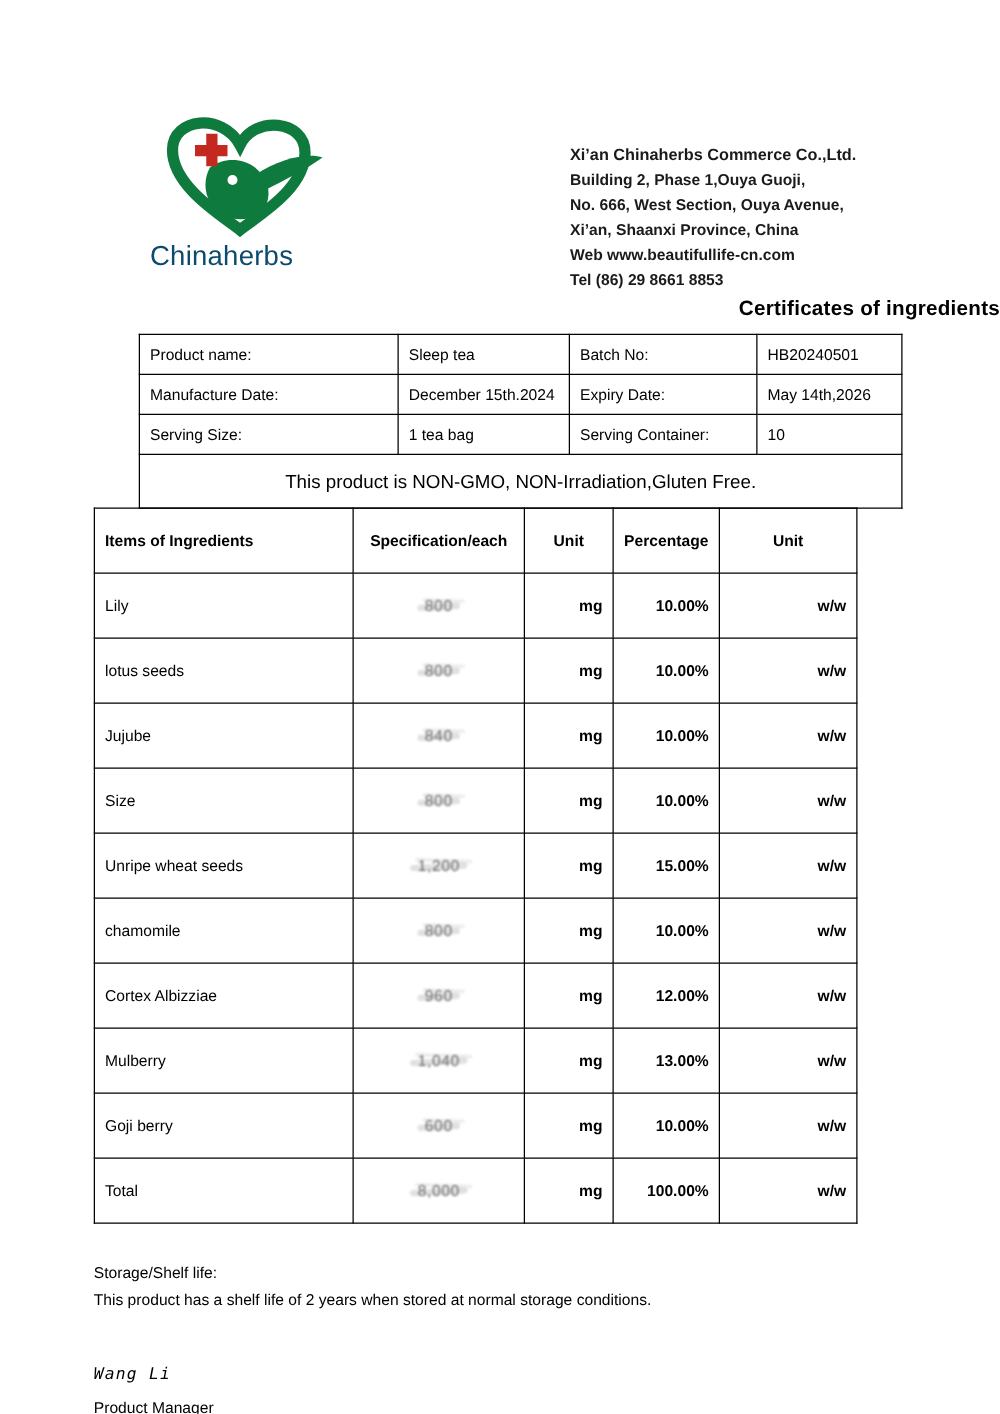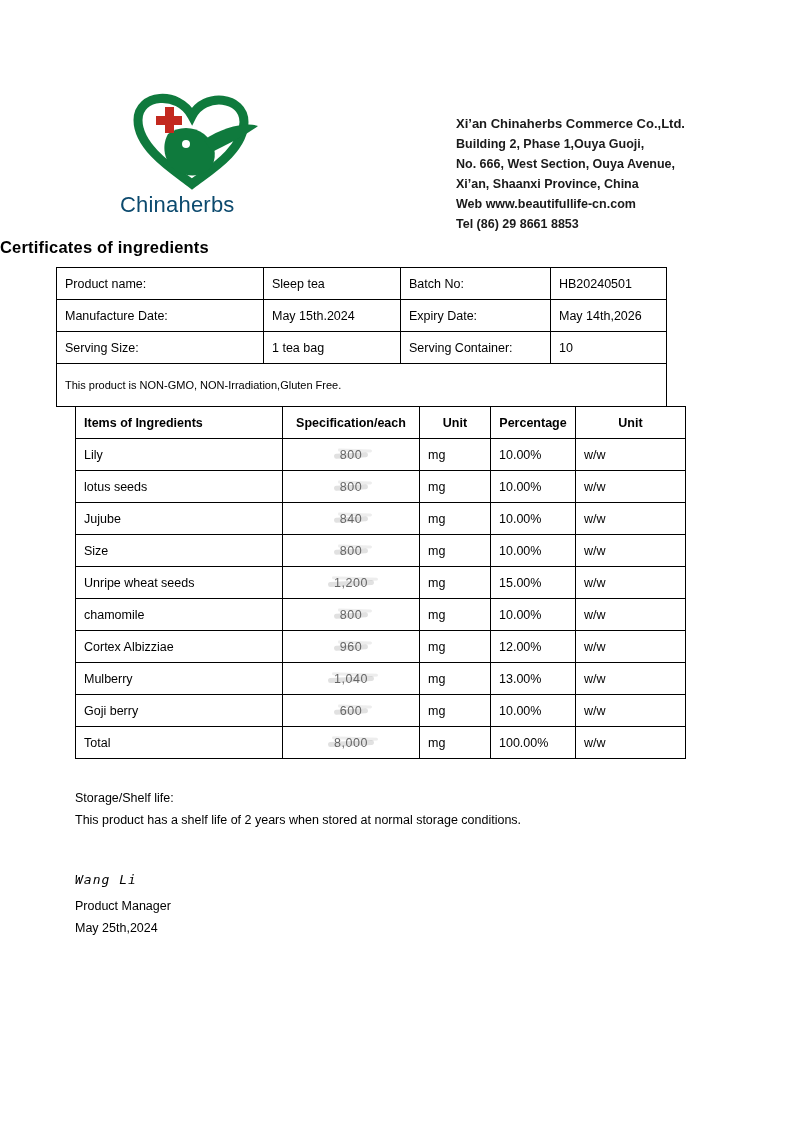--- a/index.html
+++ b/index.html
@@ -53,68 +53,69 @@
     top: 32px;
     font-size: 12.5px;
     line-height: 20px;
     font-weight: bold;
     color: #1a1a1a;
   }
   .company-block .line1 { font-size: 13px; }
 
   
   .doc-title {
-    text-align: left;
+    text-align: right;
     font-size: 16.5px;
     font-weight: bold;
     margin: 6px 0 10px 0;
     letter-spacing: 0.2px;
   }
 
   
   table {
     border-collapse: collapse;
     table-layout: fixed;
   }
   .info-table {
     width: 610px;
-    margin-left: 56px;
+    margin-left: 111px;
     font-size: 12.5px;
   }
   .info-table td {
     border: 1px solid #000;
     height: 31px;
     padding: 0 8px;
     vertical-align: middle;
   }
   .note-row td {
     height: 42px;
-    font-size: 11px;
+    font-size: 15px;
     padding-left: 8px;
+    text-align: center;
   }
 
   .ing-table {
     width: 610px;
     margin-left: 75px;
     font-size: 12.5px;
     margin-top: -1px;
   }
   .ing-table th, .ing-table td {
     border: 1px solid #000;
     height: 31px;
-    padding: 0 8px;
+    padding: 10px 8px;
     vertical-align: middle;
   }
   .ing-table th {
     font-weight: bold;
     font-size: 12.5px;
   }
   .th-left { text-align: left; }
   .th-center { text-align: center; }
-  .c-center { text-align: left; }
+  .c-center { text-align: right; font-weight: bold; }
   .c-left { text-align: left; }
 
   
   .spec-cell {
     text-align: center;
     position: relative;
     color: #3a3a3a;
     font-family: "Liberation Sans", sans-serif;
   }
   .spec-val {
@@ -209,21 +210,21 @@
     </colgroup>
     <tbody>
       <tr>
         <td>Product name:</td>
         <td>Sleep tea</td>
         <td>Batch No:</td>
         <td>HB20240501</td>
       </tr>
       <tr>
         <td>Manufacture Date:</td>
-        <td>May 15th.2024</td>
+        <td>December 15th.2024</td>
         <td>Expiry Date:</td>
         <td>May 14th,2026</td>
       </tr>
       <tr>
         <td>Serving Size:</td>
         <td>1 tea bag</td>
         <td>Serving Container:</td>
         <td>10</td>
       </tr>
       <tr class="note-row">

